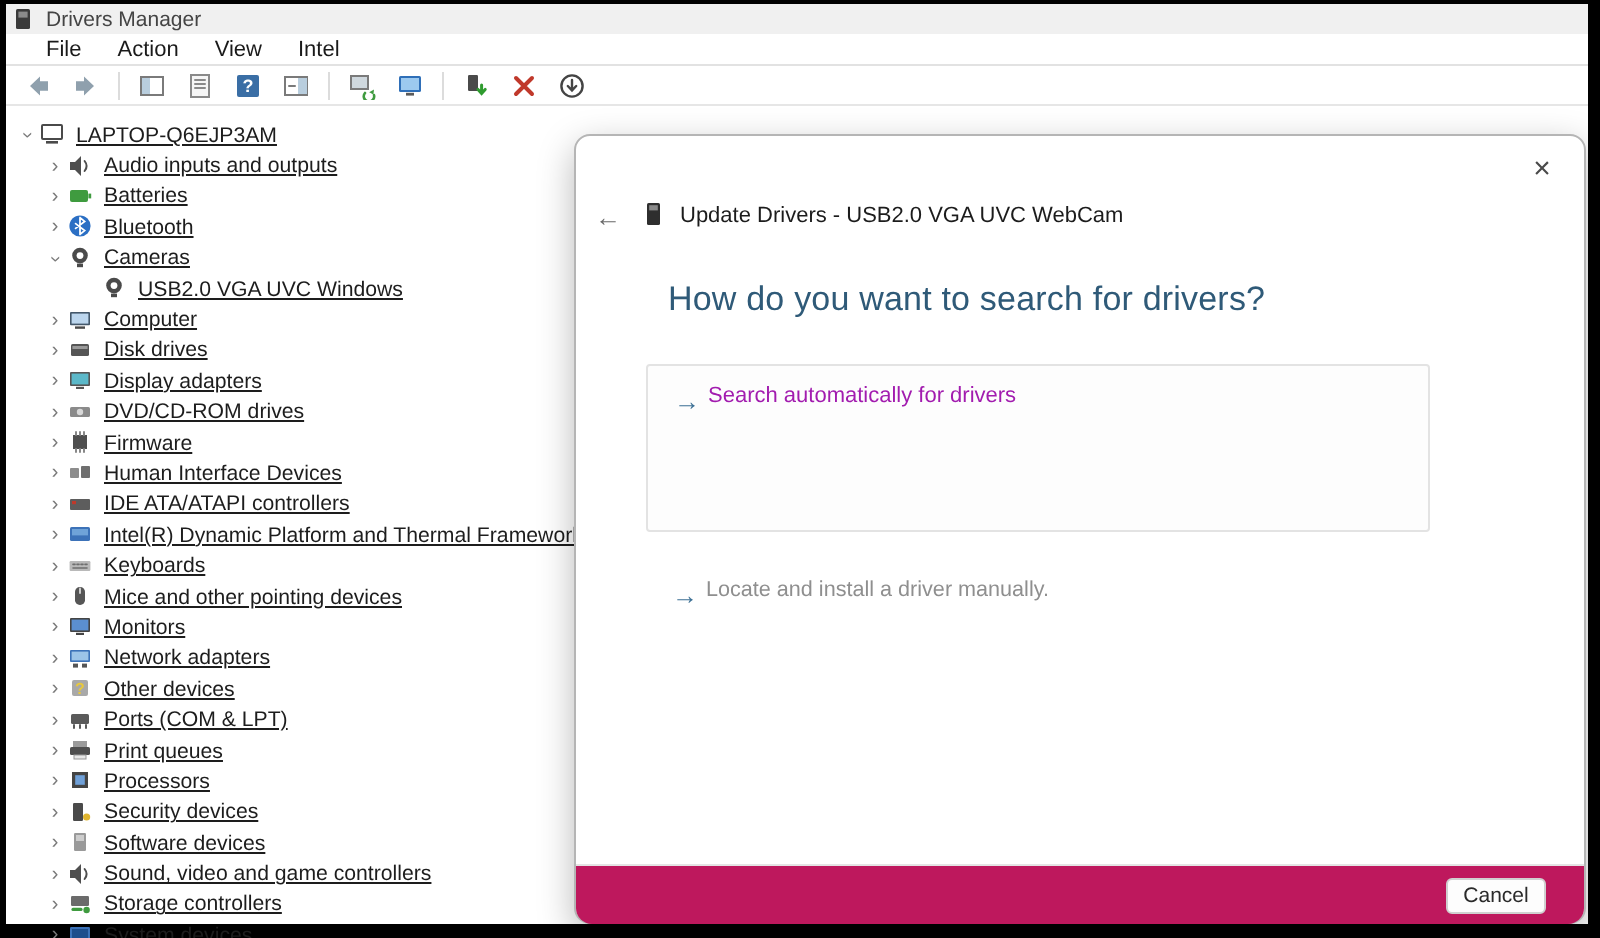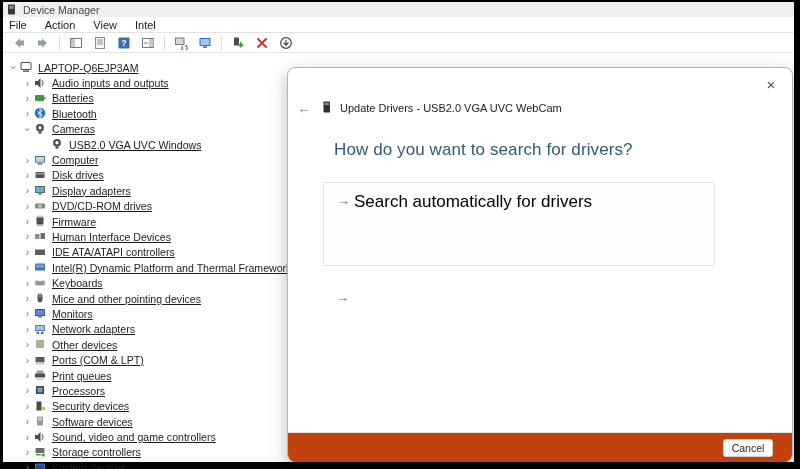--- a/index.html
+++ b/index.html
@@ -11,21 +11,21 @@
   
   .titlebar { position:absolute; left:0; top:0; width:100%; height:15px; background:#f0f0f0;
     display:flex; align-items:center; }
   .titlebar .appicon { width:10px; height:12px; margin-left:4px; display:inline-flex; }
   .titlebar .title { font-size:10.5px; color:#444; margin-left:6px; }
 
   
   .menubar { position:absolute; left:0; top:15px; width:100%; height:16px; background:#fff;
     border-bottom:1px solid #e2e2e2; display:flex; align-items:center; }
   .menu-item { font-size:11px; color:#1a1a1a; padding:0 9px; cursor:default; }
-  .menu-item:first-child { padding-left:6px; }
+  .menu-item:first-child { padding-left:20px; }
 
   
   .toolbar { position:absolute; left:0; top:31px; width:100%; height:20px; background:#fff;
     border-bottom:1px solid #e6e6e6; display:flex; align-items:center; }
   .tb-btn { width:16px; height:16px; margin-left:8px; display:inline-flex; align-items:center; justify-content:center; }
   .tb-btn svg { width:14px; height:14px; }
   .tb-sep { width:1px; height:14px; background:#dcdcdc; margin-left:8px; }
 
   
   .tree { position:absolute; left:0; top:58px; width:780px; }
@@ -48,45 +48,45 @@
   .dlg-back { margin-left:8px; font-size:13px; color:#6a6a6a; width:16px; text-align:center; }
   .dlg-devicon { margin-left:10px; width:11px; height:14px; display:inline-flex; }
   .dlg-devicon svg { width:10px; height:13px; }
   .dlg-title { margin-left:7px; font-size:11px; color:#1c1c1c; }
   .dlg-heading { position:absolute; left:46px; top:72px; font-size:17px; color:#2f5a78; letter-spacing:.1px; }
 
   .option-box { position:absolute; left:35px; top:114px; width:392px; height:84px;
     border:1px solid #e3e3e3; border-radius:2px; background:#fdfdfd; }
   .option-row { display:flex; padding:9px 10px 0 13px; cursor:default; }
   .option-row .o-arrow { font-size:13px; color:#3f7296; width:17px; flex:0 0 17px; padding-top:1px; }
-  .o-title { font-size:17px; color:#000000; margin-bottom:3px; }
+  .o-title { font-size:11px; color:#a21caf; margin-bottom:3px; }
   .o-desc { font-size:10.8px; color:#8f8f8f; line-height:13.5px; max-width:352px; }
   .option-plain { position:absolute; left:35px; top:212px; width:420px; }
 
-  .dlg-footer { position:absolute; left:0; top:364px; width:100%; height:30px; background:#c2410c;
+  .dlg-footer { position:absolute; left:0; top:364px; width:100%; height:30px; background:#be185d;
     border-top:1px solid #e4e4e4; border-radius:0 0 8px 8px; }
   .cancel-btn { position:absolute; right:19px; top:6px; width:50px; height:18px; background:#fdfdfd;
     border:1px solid #d0d0d0; border-radius:3px; font-size:10.5px; color:#2a2a2a;
     display:flex; align-items:center; justify-content:center; cursor:default;
     font-family:"Liberation Sans","DejaVu Sans",sans-serif; }
 </style>
 </head>
 <body>
 
 <div class="screen">
   <div class="win">
 
     <div class="titlebar">
       <span class="appicon">
         <svg viewBox="0 0 10 12">
             <rect x="1" y="0.5" width="7" height="10" rx="0.8" fill="#3a3a3a"></rect>
             <rect x="2.2" y="1.8" width="4.6" height="3" fill="#8a8a8a"></rect>
           </svg>
       </span>
-      <span class="title">Device Manager</span>
+      <span class="title">Drivers Manager</span>
     </div>
 
     <div class="menubar" id="menubar">
         <span class="menu-item">File</span>
         <span class="menu-item">Action</span>
         <span class="menu-item">View</span>
         <span class="menu-item">Intel</span>
       </div>
 
     <div class="toolbar" id="toolbar">
@@ -462,20 +462,21 @@
           <div>
             <div class="o-title">Search automatically for drivers</div>
           </div>
         </div>
       </div>
 
       <div class="option-plain">
         <div class="option-row">
           <span class="o-arrow">→</span>
           <div>
+            <div class="o-desc">Locate and install a driver manually.</div>
           </div>
         </div>
       </div>
 
       <div class="dlg-footer">
         <button class="cancel-btn">Cancel</button>
       </div>
     </div>
 
   </div>

